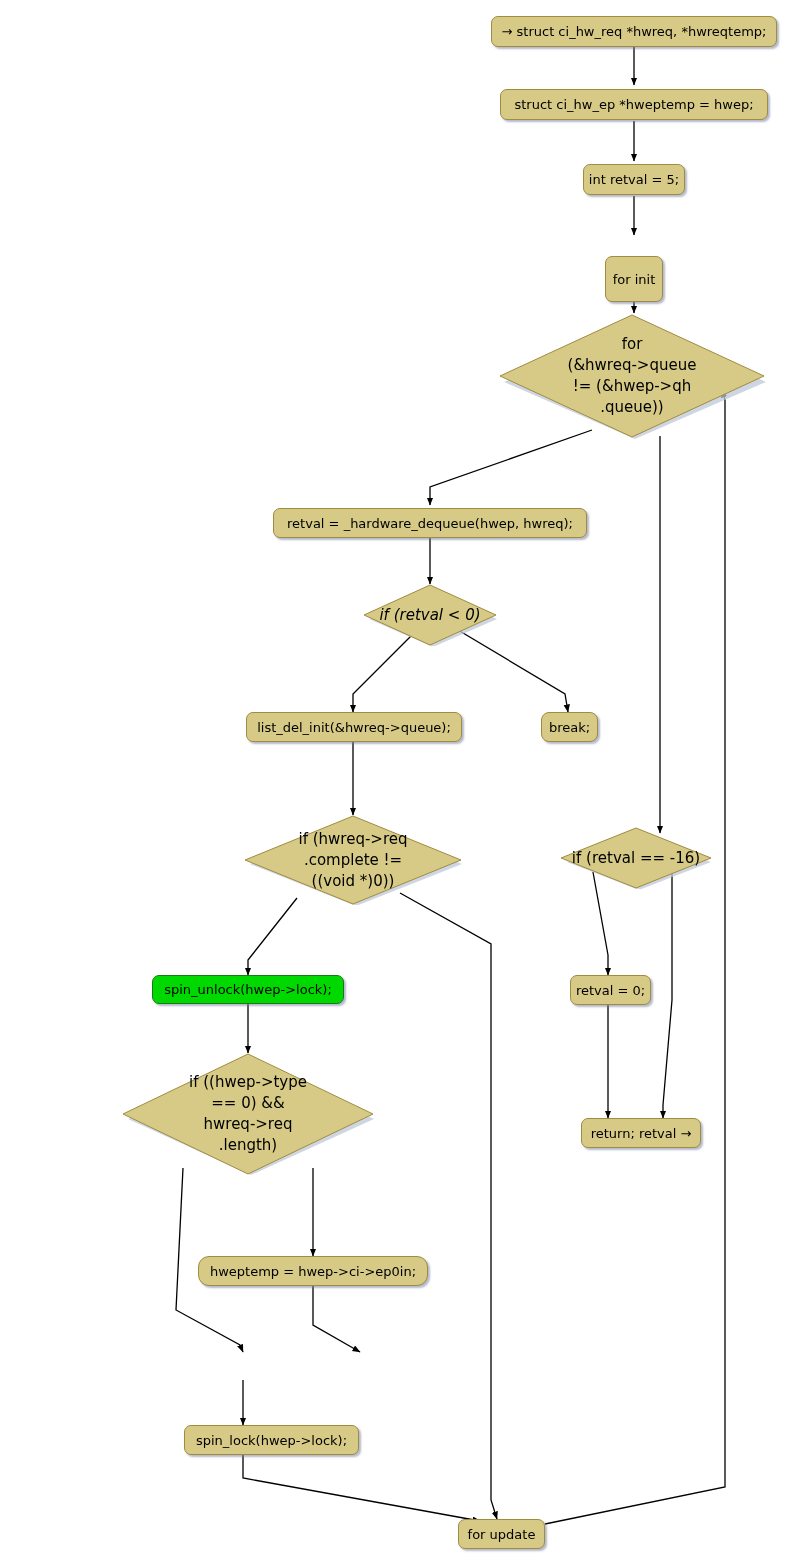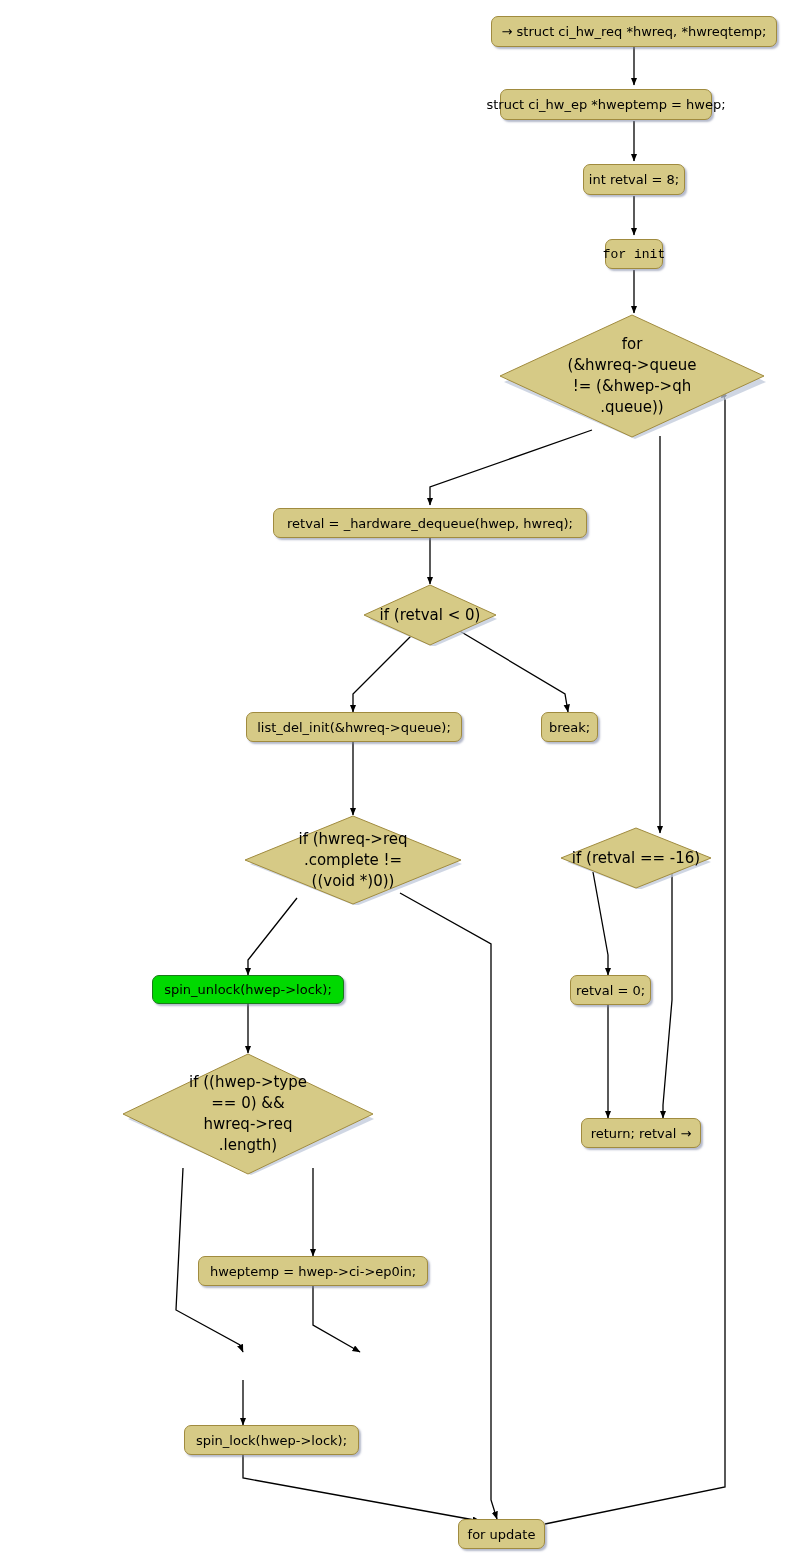--- a/index.html
+++ b/index.html
@@ -131,49 +131,49 @@
       <path d="M608,1004 L608,1105 L608,1118"></path>
 
       <path d="M545,1524 L725,1487 L725,400 L722,390"></path>
     </g>
   </svg>
 
   <div class="node rect" style="left:491px; top:16px; width:286px; height:31px;">
     <span>→ struct ci_hw_req *hwreq, *hwreqtemp;</span>
   </div>
 
-  <div class="node rect" style="left:500px; top:89px; width:212px; height:31px;border-radius:7px;">
+  <div class="node rect" style="left:500px; top:89px; width:268px; height:31px;border-radius:7px;">
     <span>struct ci_hw_ep *hweptemp = hwep;</span>
   </div>
 
   <div class="node rect" style="left:583px; top:164px; width:102px; height:31px;">
-    <span>int retval = 8;</span>
-  </div>
-
-  <div class="node rect" style="left:605px; top:239px; width:58px; height:30px;font-family:Liberation Mono, monospace;">
+    <span>int retval = 5;</span>
+  </div>
+
+  <div class="node rect" style="left:605px; top:256px; width:58px; height:46px;">
     <span>for init</span>
   </div>
 
   <div class="node rect" style="left:273px; top:508px; width:314px; height:30px;">
     <span>retval = _hardware_dequeue(hwep, hwreq);</span>
   </div>
 
   <div class="node rect" style="left:246px; top:712px; width:216px; height:30px;">
     <span>list_del_init(&amp;hwreq-&gt;queue);</span>
   </div>
 
-  <div class="node rect" style="left:541px; top:712px; width:57px; height:30px;">
+  <div class="node rect" style="left:541px; top:712px; width:57px; height:30px;border-radius:8px;">
     <span>break;</span>
   </div>
 
   <div class="node rect green" style="left:152px; top:975px; width:192px; height:29px;">
     <span>spin_unlock(hwep-&gt;lock);</span>
   </div>
 
-  <div class="node rect" style="left:198px; top:1256px; width:230px; height:30px;">
+  <div class="node rect" style="left:198px; top:1256px; width:230px; height:30px;border-radius:11px;">
     <span>hweptemp = hwep-&gt;ci-&gt;ep0in;</span>
   </div>
 
 
   <div class="node rect" style="left:160px; top:1425px; width:175px; height:30px;margin-left:24px;">
     <span>spin_lock(hwep-&gt;lock);</span>
   </div>
 
   <div class="node rect" style="left:570px; top:975px; width:81px; height:30px;">
     <span>retval = 0;</span>
@@ -191,21 +191,21 @@
     <svg class="diamond-shape" viewBox="0 0 270 126">
       <polygon points="135,4 266,65 135,122 4,65" fill="#BFC8DA" transform="translate(3,4)" opacity="0.75"></polygon>
       <polygon points="135,2 267,63 135,124 3,63" fill="#D6CA86" stroke="#A08B3F" stroke-width="1"></polygon>
     </svg>
     <div class="diamond-label">for
 (&amp;hwreq-&gt;queue
 != (&amp;hwep-&gt;qh
 .queue))</div>
   </div>
 
-  <div class="diamond-wrap" style="left:362px; top:584px; width:136px; height:62px;">
+  <div class="diamond-wrap" style="left:362px; top:584px; width:136px; height:62px;font-style:italic;">
     <svg class="diamond-shape" viewBox="0 0 136 62">
       <polygon points="68,3 132,32 68,60 4,32" fill="#BFC8DA" transform="translate(3,3)" opacity="0.75"></polygon>
       <polygon points="68,1 134,31 68,61 2,31" fill="#D6CA86" stroke="#A08B3F" stroke-width="1"></polygon>
     </svg>
     <div class="diamond-label">if (retval &lt; 0)</div>
   </div>
 
   <div class="diamond-wrap" style="left:242px; top:815px; width:222px; height:90px;">
     <svg class="diamond-shape" viewBox="0 0 222 90">
       <polygon points="111,3 217,46 111,88 5,46" fill="#BFC8DA" transform="translate(3,3)" opacity="0.75"></polygon>

